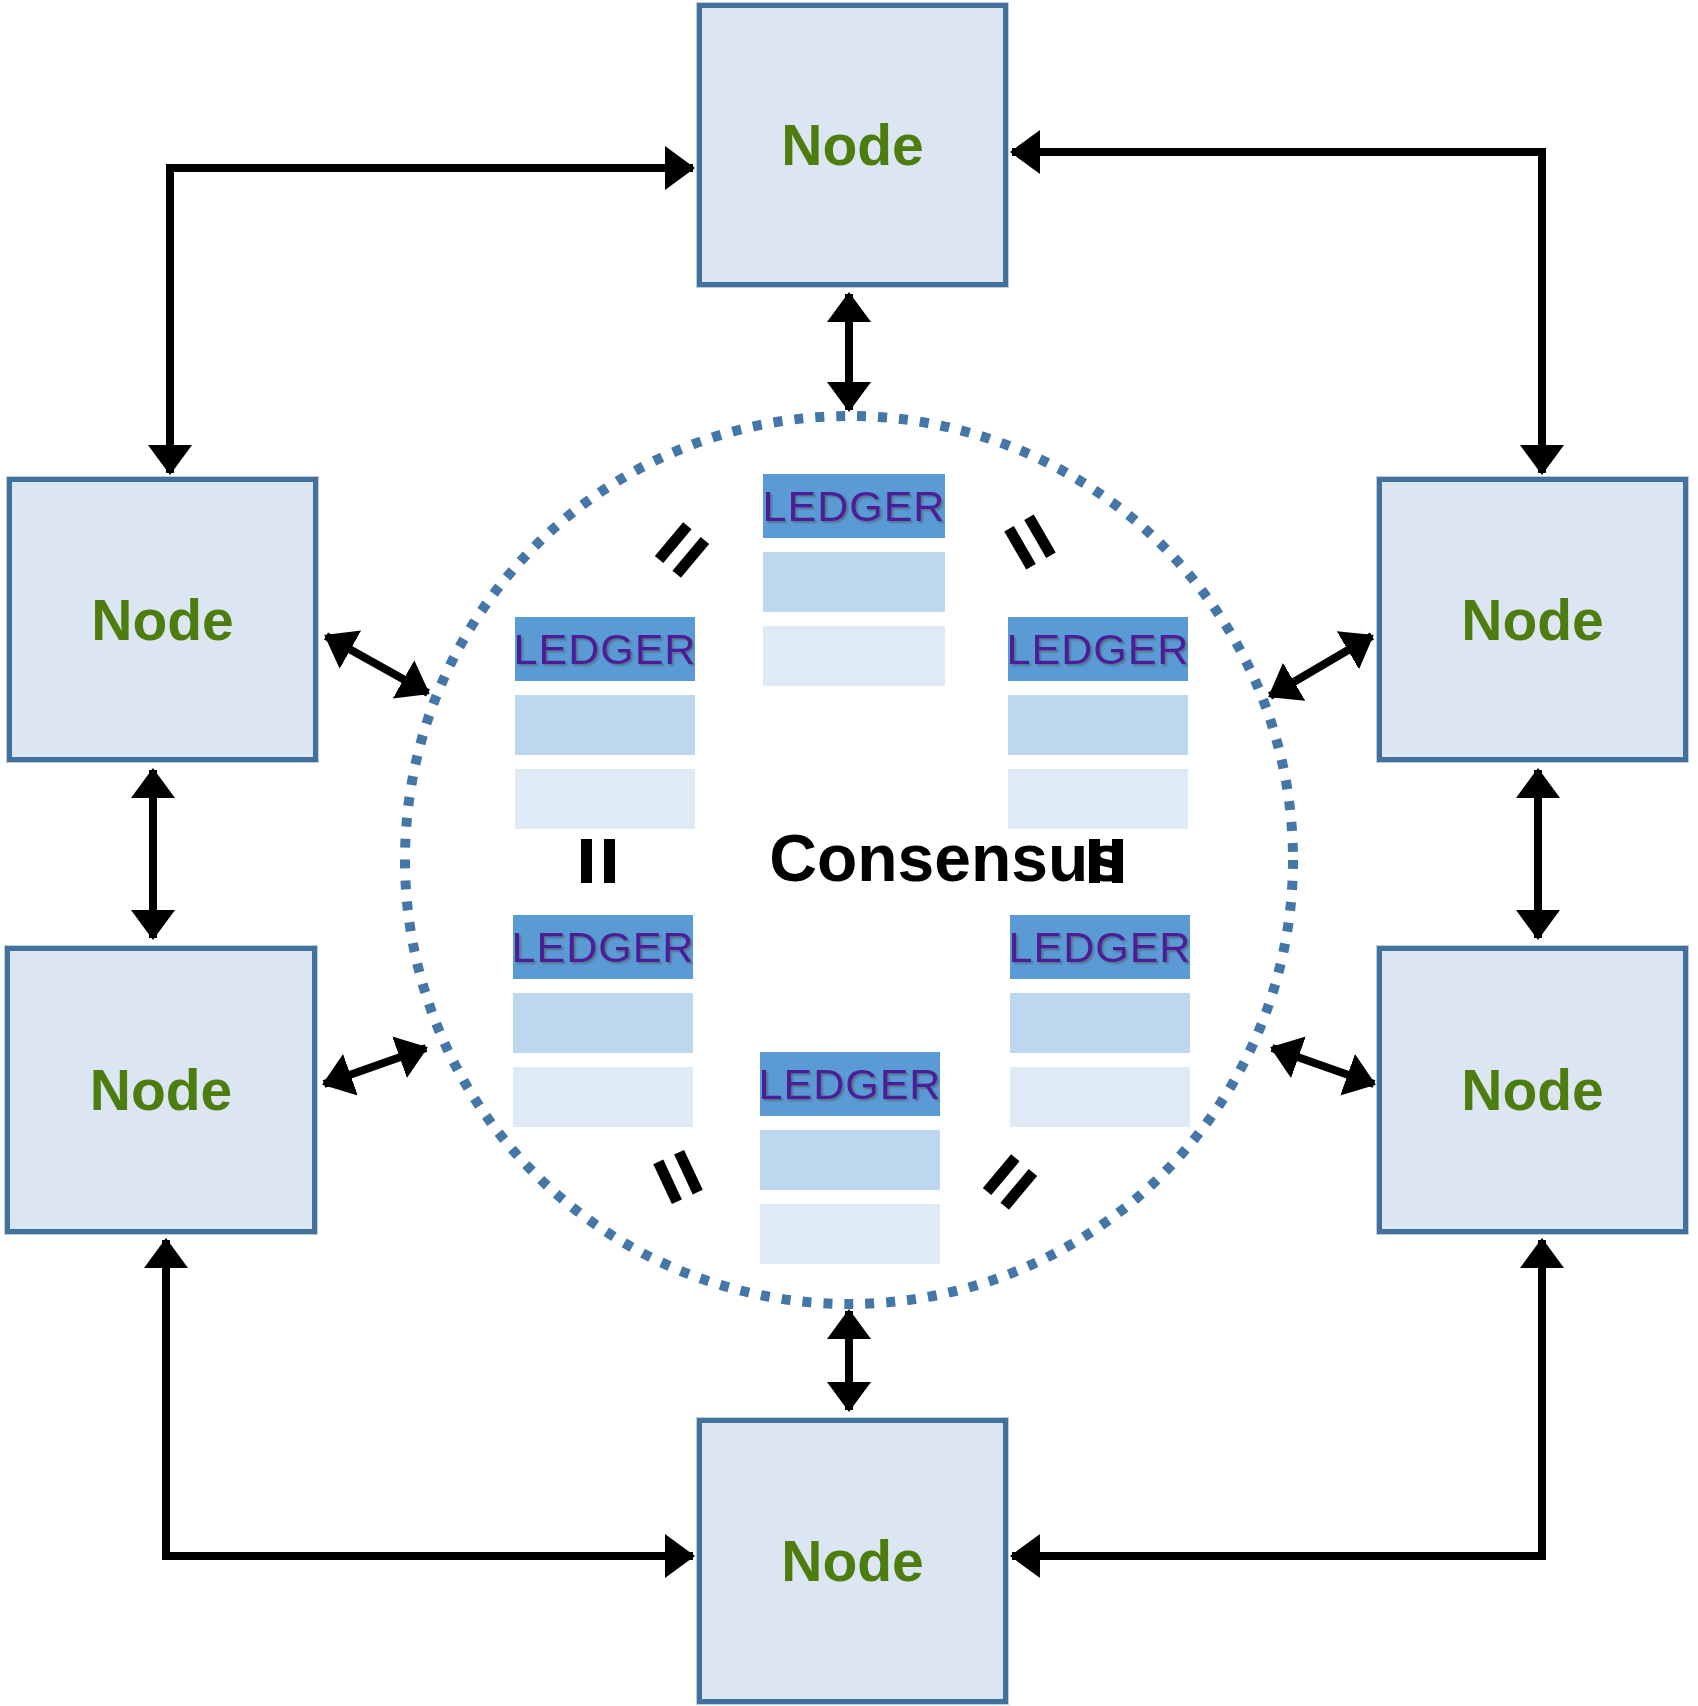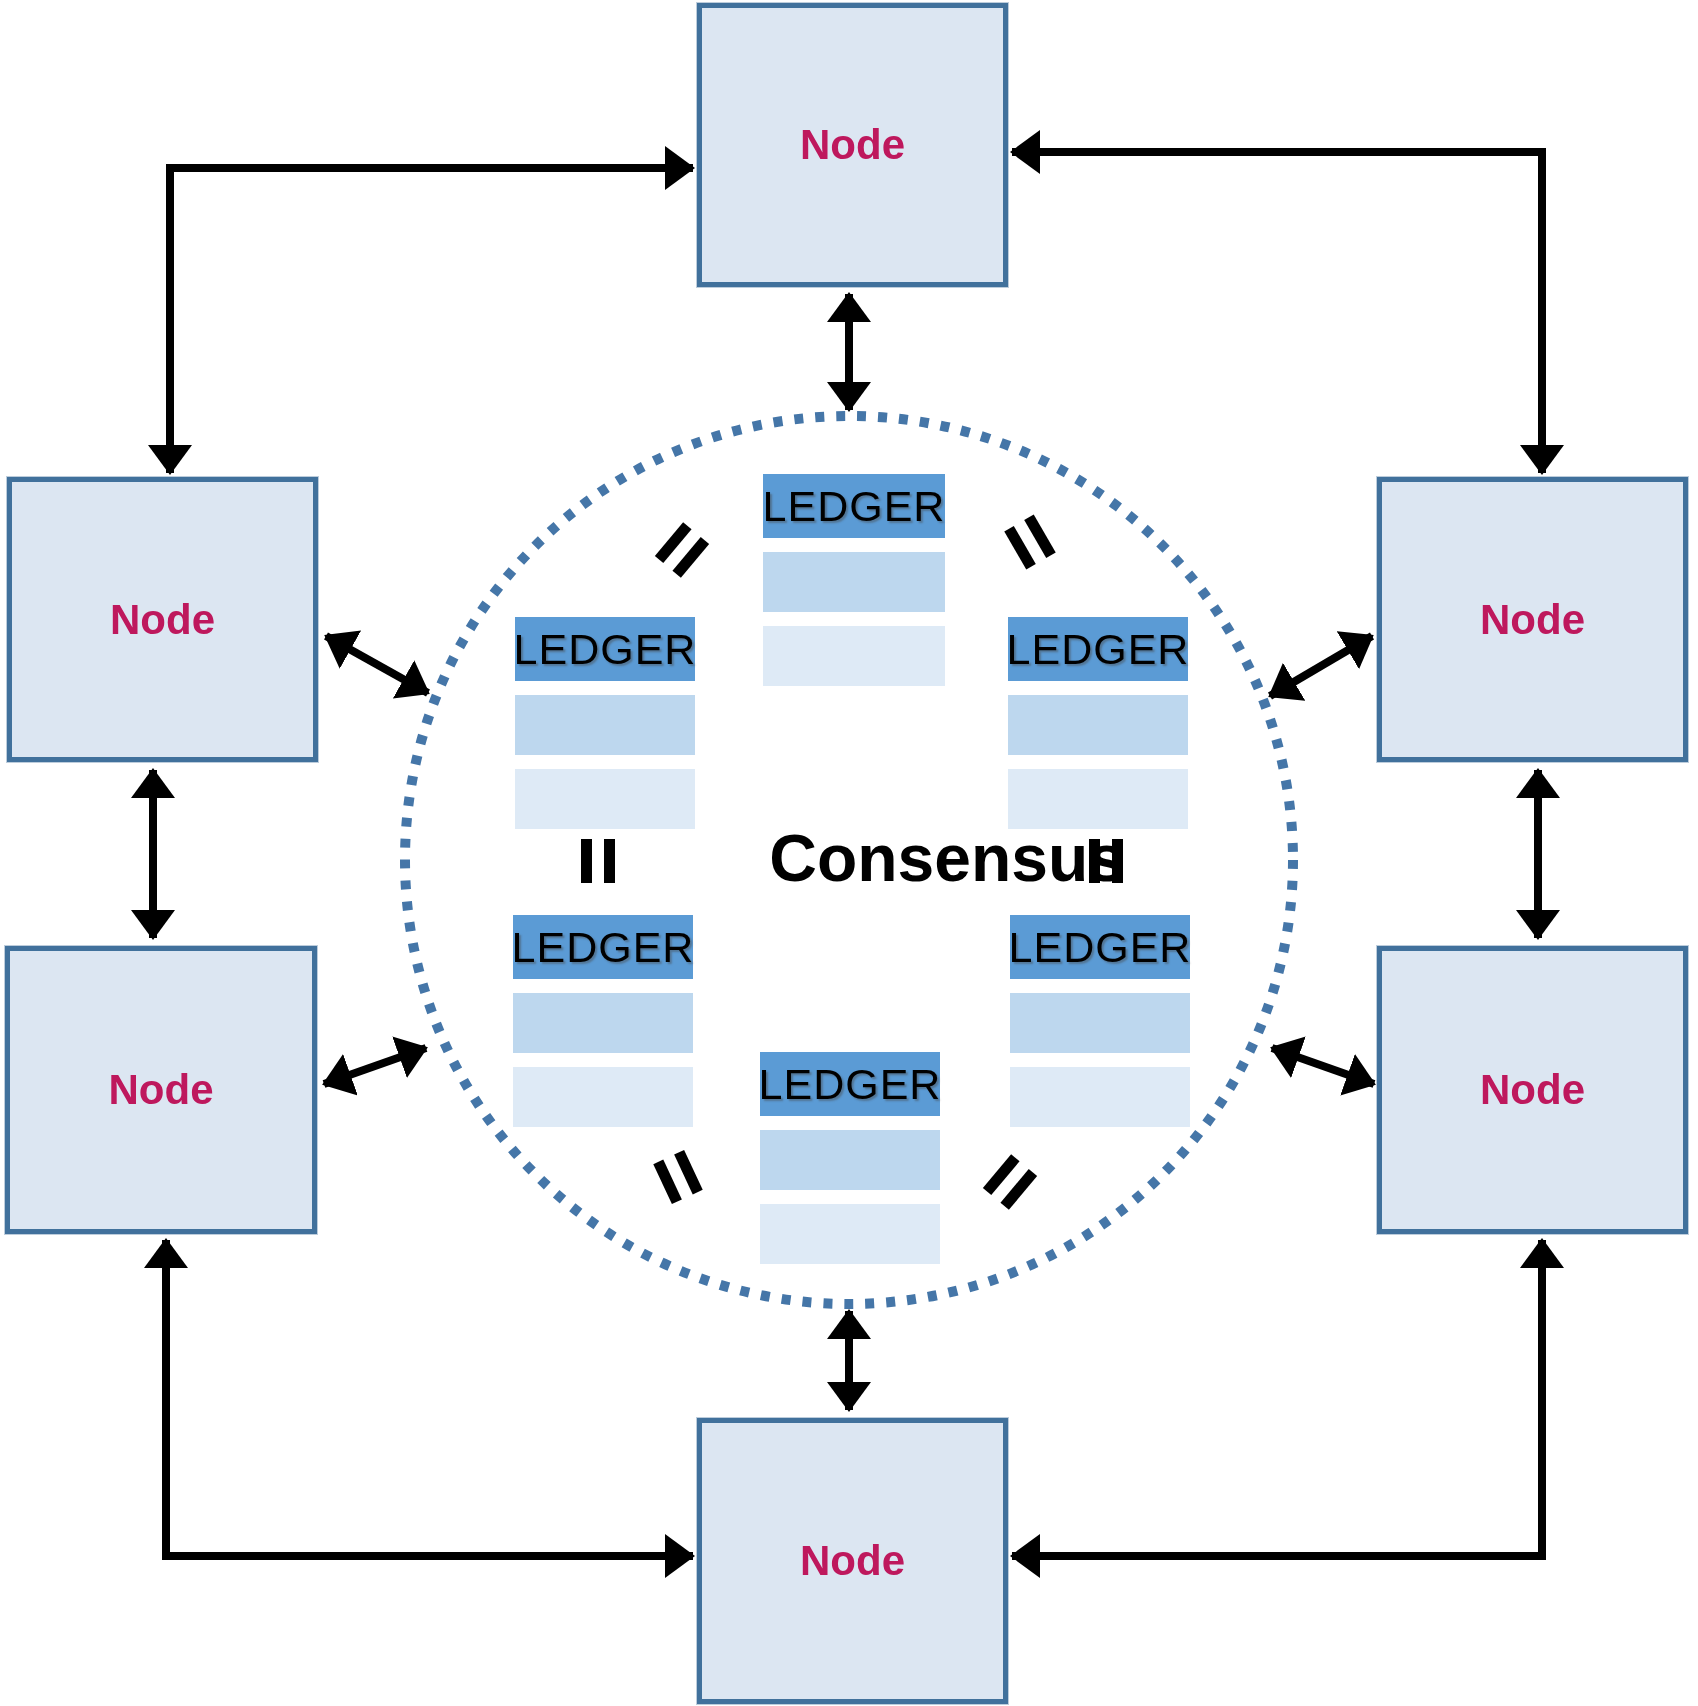--- a/index.html
+++ b/index.html
@@ -7,24 +7,24 @@
     position:relative;width:1698px;height:1706px;background:#ffffff;
     font-family:"Liberation Sans", sans-serif;overflow:hidden;
   }
   .wires{position:absolute;left:0;top:0;width:1698px;height:1706px;}
   .node{
     position:absolute;box-sizing:border-box;
     background:#dce6f2;border:5px solid #41719c;
     display:flex;align-items:center;justify-content:center;
     box-shadow:0 0 0 1px rgba(65,113,156,.35);
   }
-  .node span{font-size:42px;font-weight:700;color:#be185d;letter-spacing:0;}
+  .node span{font-size:57px;font-weight:700;color:#4d7c0f;letter-spacing:0;}
   .ledger{position:absolute;}
   .lh{
-    height:64px;background:#5b9bd5;color:#000000;
+    height:64px;background:#5b9bd5;color:#4c1d95;
     display:flex;align-items:center;justify-content:center;
     font-size:43px;letter-spacing:1px;margin-bottom:14px;
     text-shadow:2px 2px 2px rgba(70,70,70,.45);
   }
   .lr{height:60px;margin-bottom:14px;}
   .r1{background:#bdd7ee;}
   .r2{background:#deeaf6;}
   .consensus{
     position:absolute;left:595px;top:820px;width:530px;text-align:right;
     font-size:66px;font-weight:800;color:#000;

